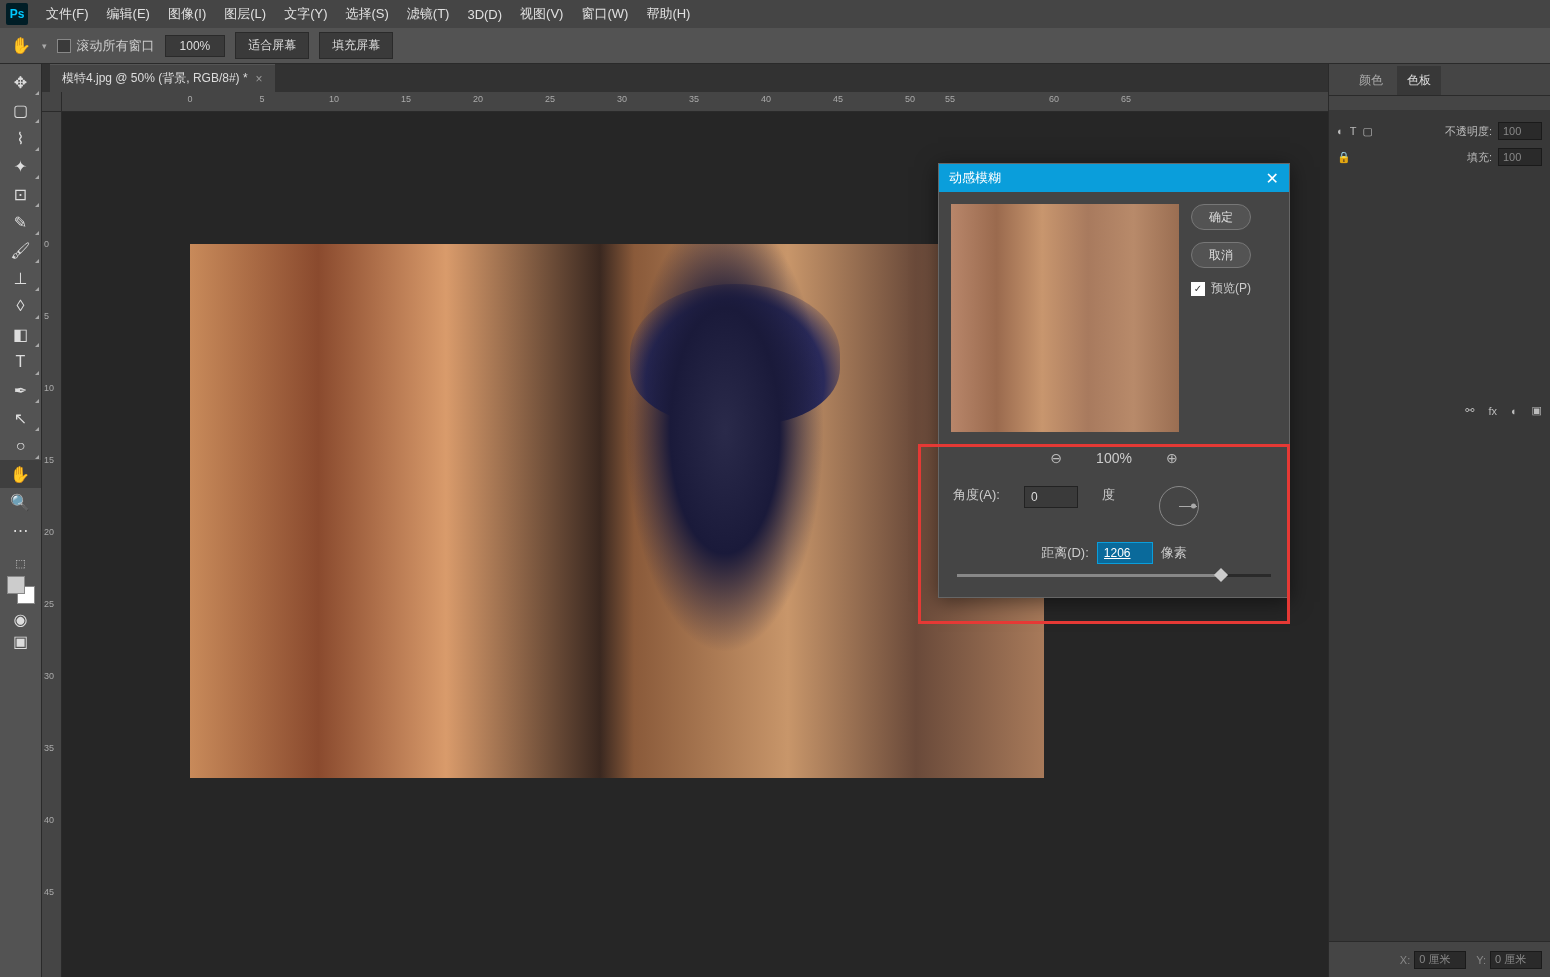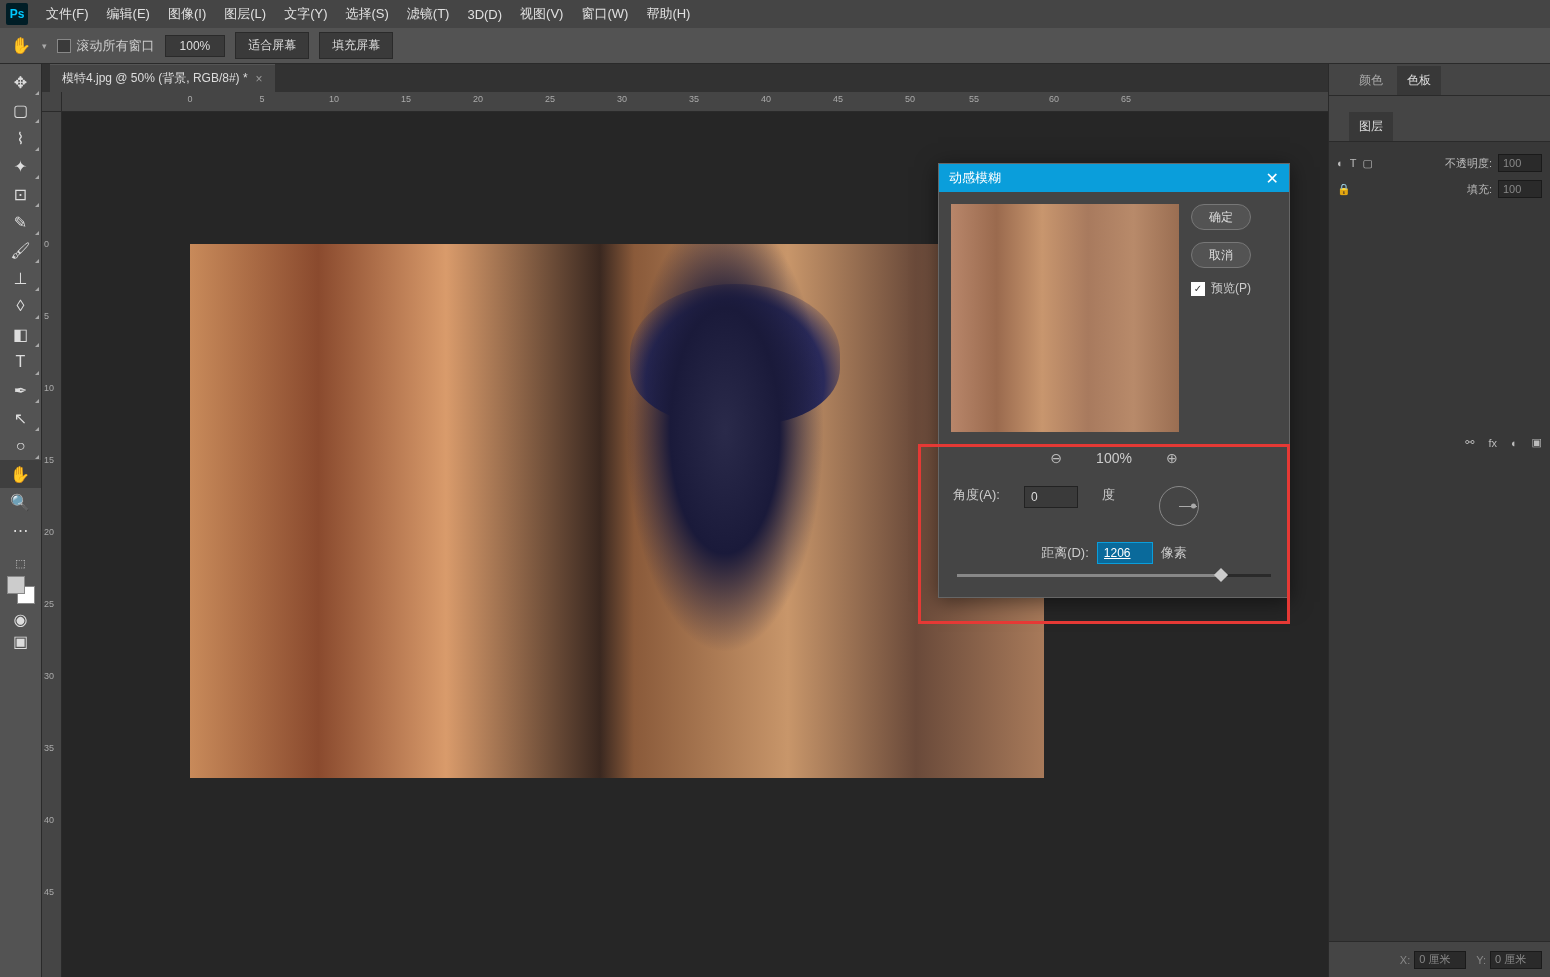--- a/index.html
+++ b/index.html
@@ -163,21 +163,21 @@
       <span class="ruler-mark-h" style="left:200px">5</span>
       <span class="ruler-mark-h" style="left:272px">10</span>
       <span class="ruler-mark-h" style="left:344px">15</span>
       <span class="ruler-mark-h" style="left:416px">20</span>
       <span class="ruler-mark-h" style="left:488px">25</span>
       <span class="ruler-mark-h" style="left:560px">30</span>
       <span class="ruler-mark-h" style="left:632px">35</span>
       <span class="ruler-mark-h" style="left:704px">40</span>
       <span class="ruler-mark-h" style="left:776px">45</span>
       <span class="ruler-mark-h" style="left:848px">50</span>
-      <span class="ruler-mark-h" style="left:912px">55</span>
+      <span class="ruler-mark-h" style="left:888px">55</span>
       <span class="ruler-mark-h" style="left:992px">60</span>
       <span class="ruler-mark-h" style="left:1064px">65</span>
     </div>
     <div class="ruler-v">
       <span class="ruler-mark-v" style="top:132px">0</span>
       <span class="ruler-mark-v" style="top:204px">5</span>
       <span class="ruler-mark-v" style="top:276px">10</span>
       <span class="ruler-mark-v" style="top:348px">15</span>
       <span class="ruler-mark-v" style="top:420px">20</span>
       <span class="ruler-mark-v" style="top:492px">25</span>
@@ -194,23 +194,20 @@
       </div>
     </div>
   </div>
 
   <div class="right-panels">
     <div class="panel-tabs">
       <div class="panel-tab">颜色</div>
       <div class="panel-tab active">色板</div>
     </div>
     <div style="height:14px"></div>
-    <div class="panel-tabs">
-      <div class="panel-tab active">图层</div>
-    </div>
     <div class="panel-body">
       <div class="layer-row">
         <span>◐</span>
         <span>T</span>
         <span>▢</span>
         <span style="flex:1"></span>
         <span>不透明度:</span>
         <input class="layer-input" value="100" style="">
       </div>
       <div class="layer-row">

